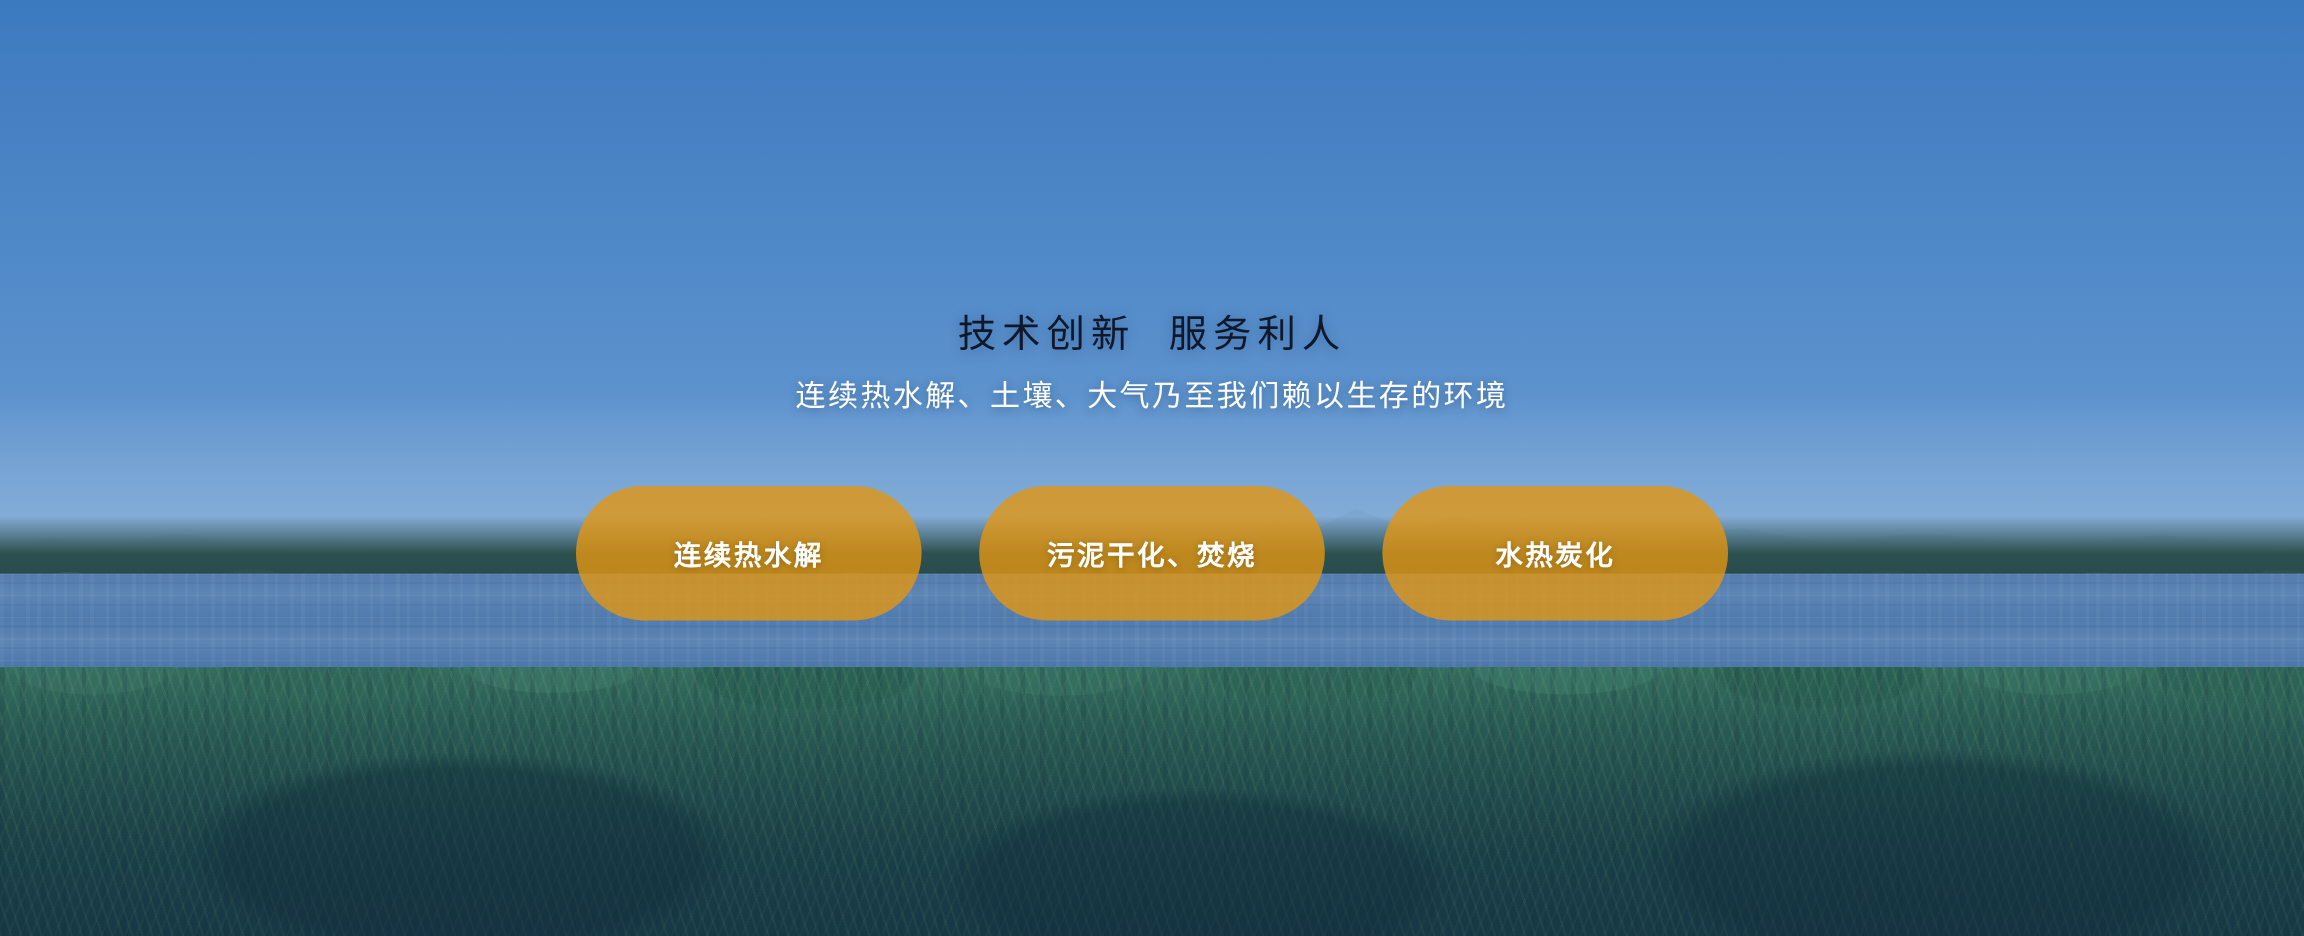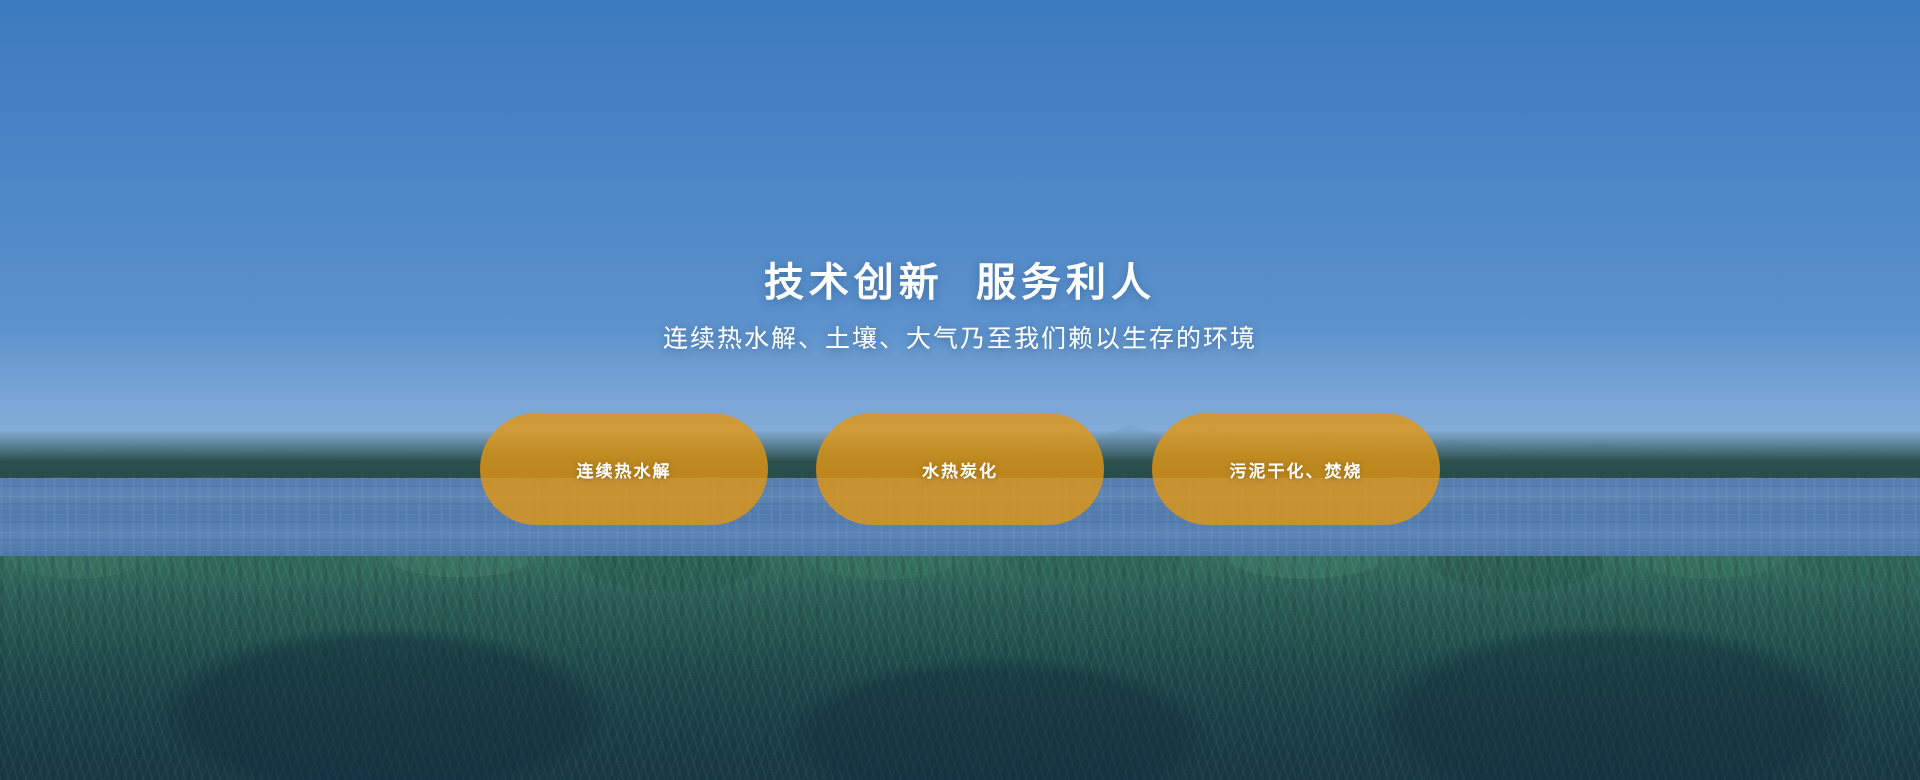--- a/index.html
+++ b/index.html
@@ -136,22 +136,22 @@
     pointer-events:none;
   }
 
   
   .content {
     position:absolute; inset:0;
     display:flex; flex-direction:column; align-items:center;
   }
   .title {
     margin-top:262px;
-    color:#ffffff;
-    font-size:40px; font-weight:bold;
+    color:#0f172a;
+    font-size:32px; font-weight:normal;
     letter-spacing:5px;
     line-height:1;
     text-shadow:0 2px 10px rgba(20,50,90,.35);
     white-space:pre;
   }
   .subtitle {
     margin-top:24px;
     color:#ffffff;
     font-size:25px; font-weight:normal;
     letter-spacing:2px;
@@ -162,21 +162,21 @@
   .pills {
     display:flex; gap:48px;
     margin-top:62px;
   }
   .pill {
     width:288px; height:112px;
     border-radius:58px;
     background:rgba(226,150,18,.80);
     display:flex; align-items:center; justify-content:center;
     color:#ffffff;
-    font-size:17px; font-weight:bold;
+    font-size:23px; font-weight:bold;
     letter-spacing:2px;
     text-shadow:0 1px 5px rgba(90,55,5,.40);
     cursor:pointer;
     user-select:none;
   }
 </style>
 </head>
 <body>
 
 <div class="hero">
@@ -279,18 +279,18 @@
   <div class="veg-shade"></div>
 
   <div class="tone"></div>
 
   <div class="content">
     <h1 class="title">技术创新  服务利人</h1>
     <p class="subtitle">连续热水解、土壤、大气乃至我们赖以生存的环境</p>
 
     <div class="pills">
       <div class="pill">连续热水解</div>
+      <div class="pill">污泥干化、焚烧</div>
       <div class="pill">水热炭化</div>
-      <div class="pill">污泥干化、焚烧</div>
     </div>
   </div>
 
 </div>
 
 </body></html>

